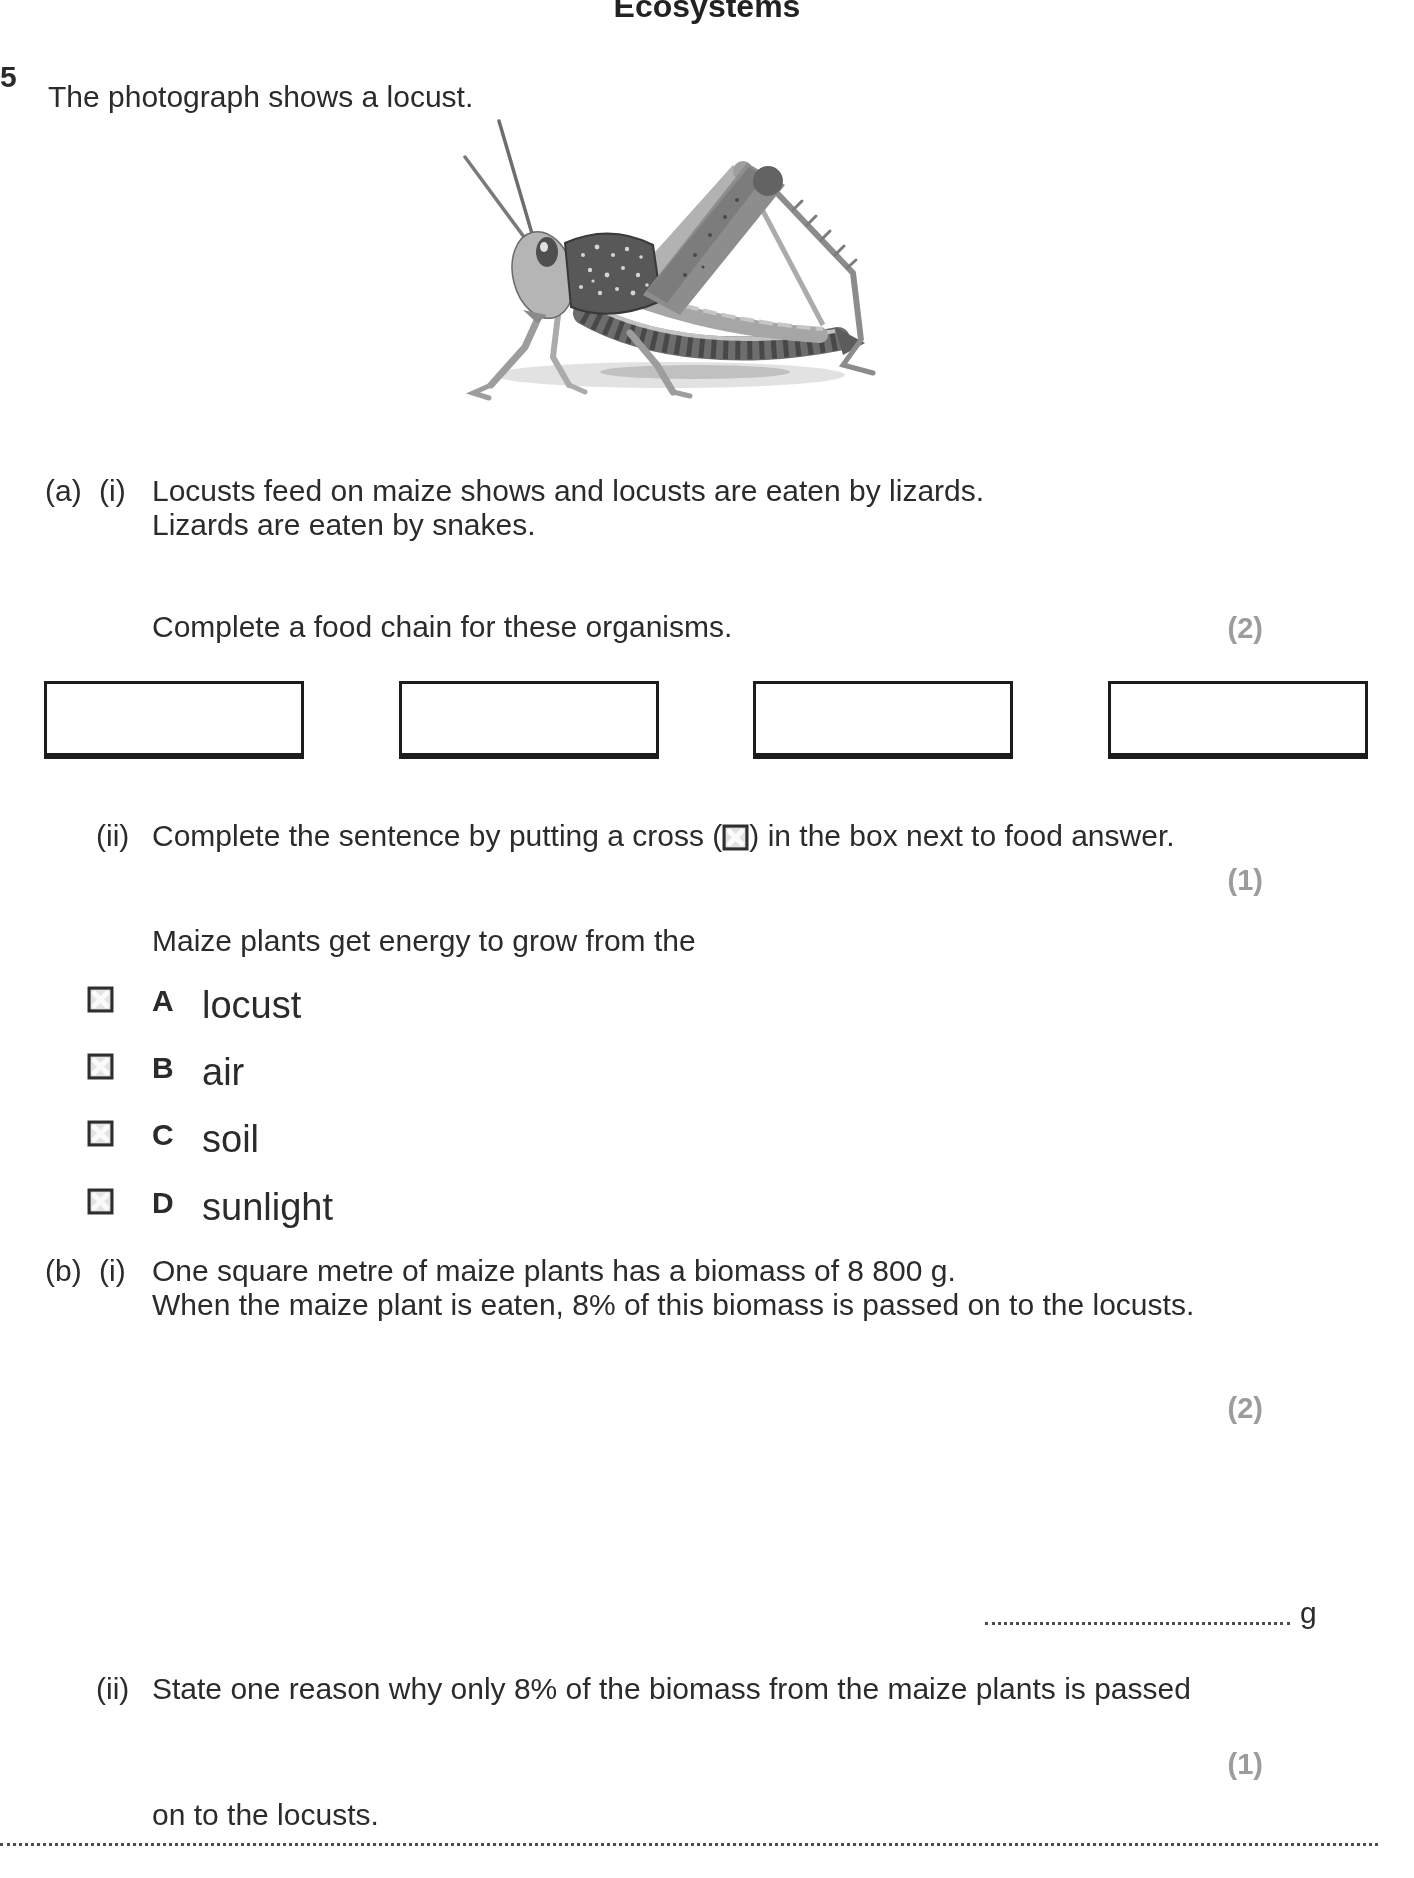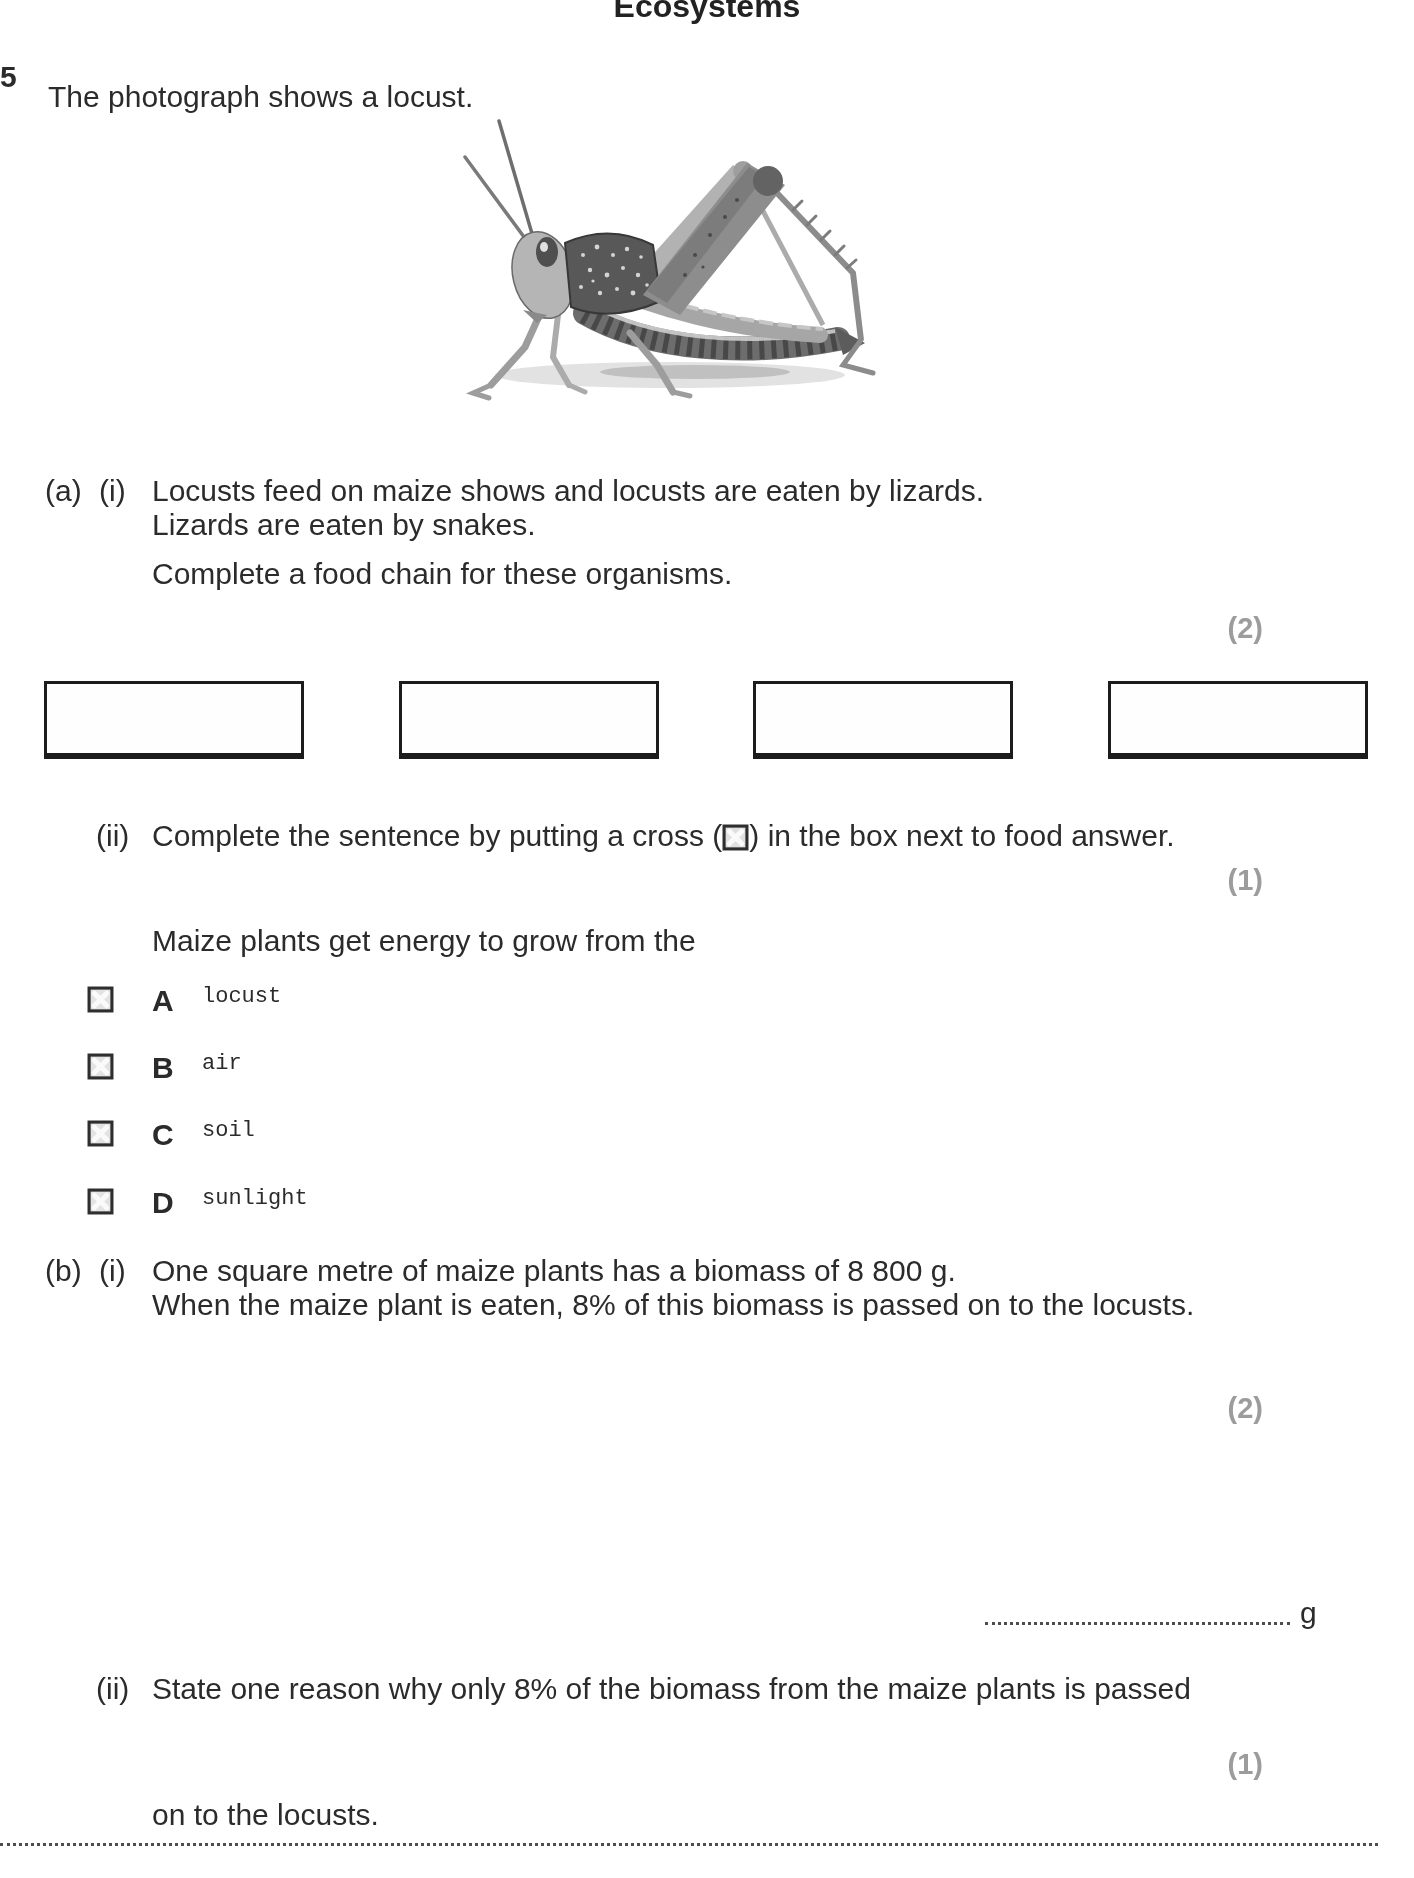--- a/index.html
+++ b/index.html
@@ -9,21 +9,21 @@
   }
   .txt{position:absolute;font-size:30px;line-height:34px;white-space:nowrap;color:#2b2b2b;}
   .bold{font-weight:bold;}
   .marks{position:absolute;right:117px;text-align:right;font-size:29px;font-weight:bold;color:#9c9c9c;white-space:nowrap;}
   .title{position:absolute;left:707px;top:-12px;transform:translateX(-50%);font-size:32px;font-weight:bold;color:#222;}
   .chain-box{position:absolute;width:254px;height:69px;background:#fefefe;border:3px solid #1c1c1c;border-bottom-width:6px;}
   .cbx{display:inline-block;width:27px;height:27px;vertical-align:-5px;}
   .opt-row{position:absolute;left:87px;height:32px;}
   .opt-box{position:absolute;left:0;top:0;}
   .opt-letter{position:absolute;left:65px;top:-2px;font-size:30px;font-weight:bold;white-space:nowrap;}
-  .opt-label{position:absolute;left:115px;top:-2px;font-size:22px;white-space:nowrap;font-family:Liberation Mono, monospace;}
+  .opt-label{position:absolute;left:115px;top:-2px;font-size:38px;white-space:nowrap;}
   .dotline{position:absolute;border-bottom:3px dotted #4d4d4d;height:0;}
   .photo{position:absolute;left:395px;top:105px;width:500px;height:300px;}
 </style>
 </head>
 <body>
 
 <div class="page">
 
   <div class="title">Ecosystems</div>
 
@@ -106,21 +106,21 @@
           <path d="M452,163 L461,155"></path>
       </g>
       <path d="M466,235 L448,260 L478,268" stroke="#8c8c8c" stroke-width="5" fill="none" stroke-linecap="round"></path>
     </svg>
   </div>
 
   <div class="txt" style="left:45px;top:474px;">(a)</div>
   <div class="txt" style="left:99px;top:474px;">(i)</div>
   <div class="txt" style="left:152px;top:474px;">Locusts feed on maize shows and locusts are eaten by lizards.</div>
   <div class="txt" style="left:152px;top:508px;">Lizards are eaten by snakes.</div>
-  <div class="txt" style="left:152px;top:557px;">Complete a food chain for these organisms.</div>
+  <div class="txt" style="left:152px;top:610px;">Complete a food chain for these organisms.</div>
   <div class="marks" style="top:612px;">(2)</div>
 
   <div class="chain-box" style="left:44px;top:681px;"></div>
   <div class="chain-box" style="left:399px;top:681px;"></div>
   <div class="chain-box" style="left:753px;top:681px;"></div>
   <div class="chain-box" style="left:1108px;top:681px;"></div>
 
   <div class="txt" style="left:96px;top:819px;">(ii)</div>
   <div class="txt" style="left:152px;top:819px;">
     <span>Complete the sentence by putting a cross (</span><span class="cbx"><svg viewBox="0 0 26 26" width="27" height="27">

